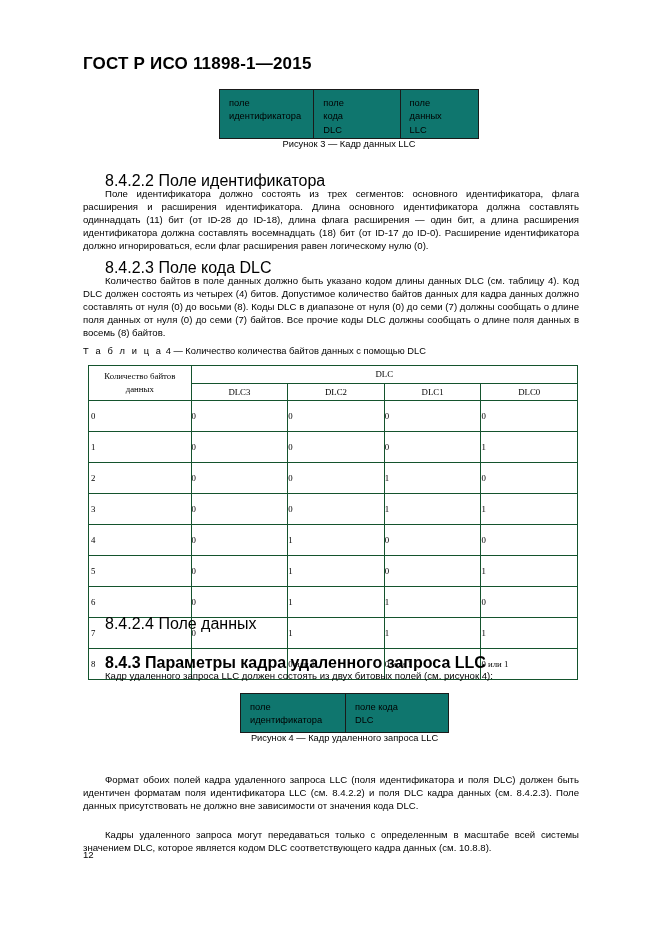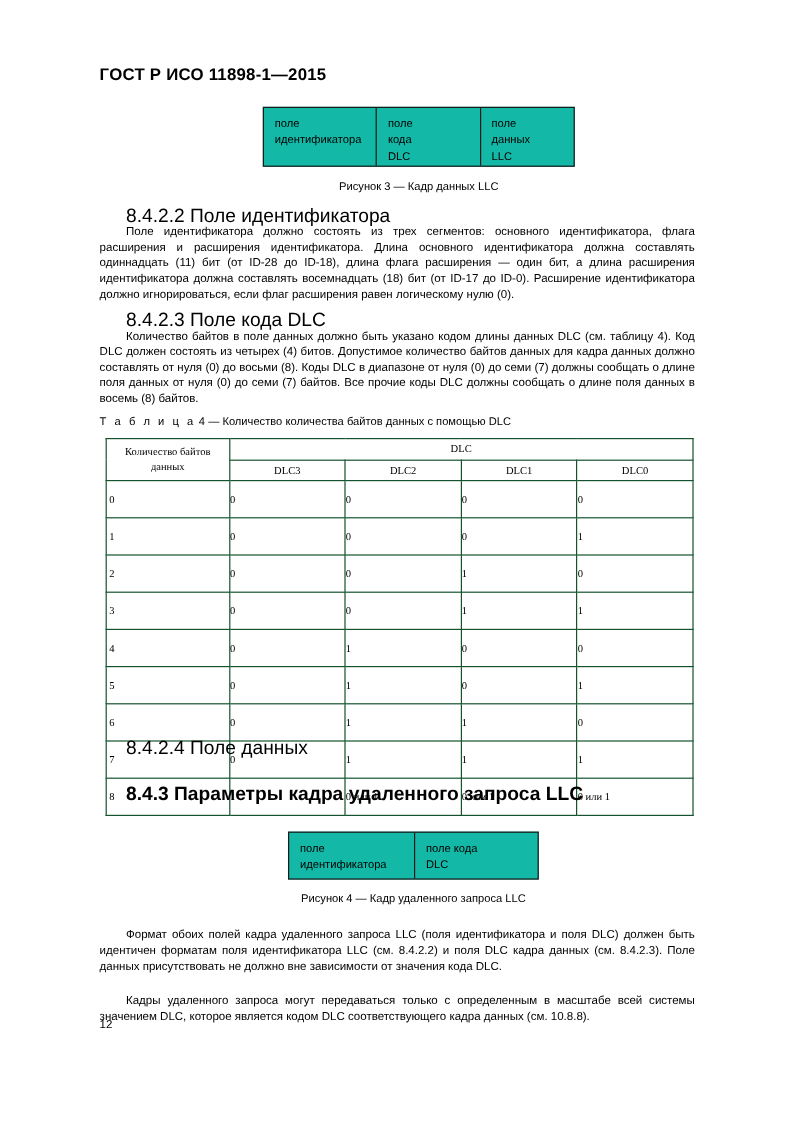--- a/index.html
+++ b/index.html
@@ -21,49 +21,48 @@
     width: 661px;
     height: 935px;
     background: #ffffff;
   }
 
   
   .doc-header {
     position: absolute;
     left: 83px;
     top: 54px;
-    font-size: 14px;
+    font-size: 17px;
     font-weight: bold;
     letter-spacing: 0.2px;
     white-space: nowrap;
   }
 
   
   .figure-block { position: absolute; }
 
   .frame-box {
     display: flex;
     border: 1.3px solid #1a1a1a;
-    background: #14b8a6;
+    background: #0f766e;
     box-sizing: border-box;
   }
   .frame-cell {
     box-sizing: border-box;
     padding: 7px 9px 8px 9px;
     font-size: 9.3px;
     line-height: 1.45;
     border-right: 1.3px solid #1a1a1a;
   }
   .frame-cell:last-child { border-right: none; }
   .frame-cell .ln { display: block; white-space: nowrap; }
 
   .fig-caption {
     text-align: center;
     font-size: 9.3px;
-    margin-top: 11px;
     white-space: nowrap;
   }
 
   
   #figure-3 { left: 219px; top: 89px; width: 260px; }
   #figure-3 .frame-box { width: 260px; height: 50px; }
   #figure-3 .c1 { width: 95px; }
   #figure-3 .c2 { width: 87px; }
   #figure-3 .c3 { width: 78px; }
 
@@ -248,20 +247,21 @@
           <td class="val col-d">0 или 1</td>
           <td class="val col-d">0 или 1</td>
           <td class="val col-d">0 или 1</td>
         </tr>
       </tbody>
   </table>
 
   <div class="head" style="top:617px;">8.4.2.4  Поле данных</div>
 
   <div class="head bold" style="top:656px;text-align:right;">8.4.3  Параметры кадра удаленного запроса LLC</div>
+  <div class="para indent" style="top:669px;">Кадр удаленного запроса LLC должен состоять из двух битовых полей (см. рисунок 4):</div>
 
   <div class="figure-block" id="figure-4">
     <div class="frame-box">
       <div class="frame-cell c1">
         <span class="ln">поле</span>
         <span class="ln">идентификатора</span>
       </div>
       <div class="frame-cell c2">
         <span class="ln">поле кода</span>
         <span class="ln">DLC</span>

